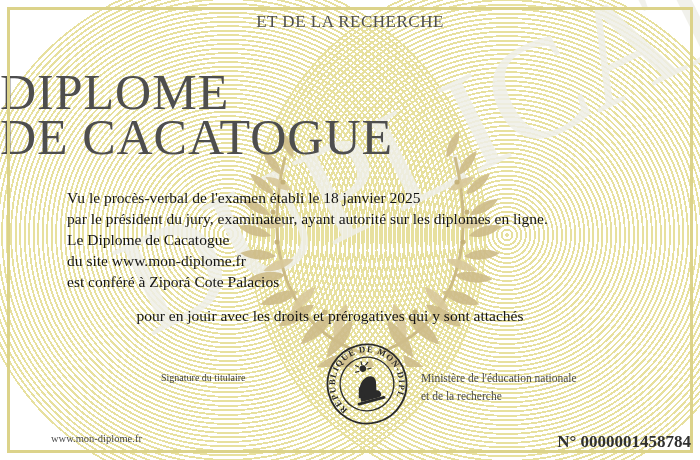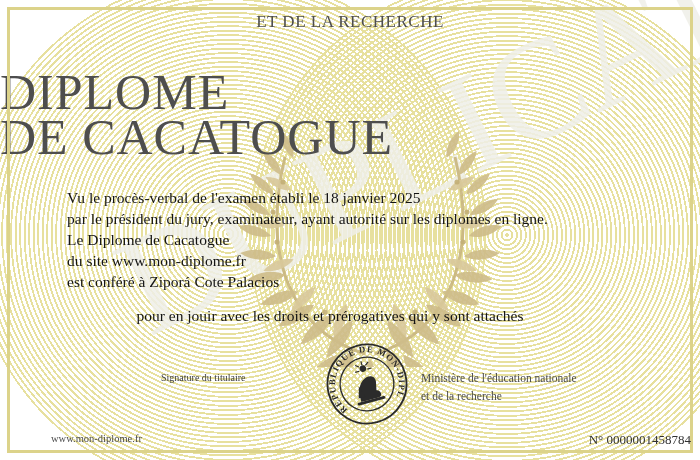--- a/index.html
+++ b/index.html
@@ -54,21 +54,21 @@
   }
   .ministry{
     position:absolute;left:421px;top:370px;
     font-size:11.5px;line-height:17.5px;color:#4a4a4a;z-index:4;
   }
   .seal{position:absolute;left:325px;top:342px;z-index:5;}
   .footer-url{
     position:absolute;left:13px;top:433px;font-size:10.5px;color:#4a4a4a;z-index:6;margin-left:38px;
   }
   .footer-serial{
-    position:absolute;right:9px;top:432px;font-size:13px;color:#303030;z-index:6;
+    position:absolute;right:9px;top:432px;font-size:17px;color:#303030;z-index:6;font-weight:bold;
   }
 </style>
 </head>
 <body>
 
 <div class="page">
 
   <div class="rings rings-left"></div>
   <div class="rings rings-right"></div>
 

